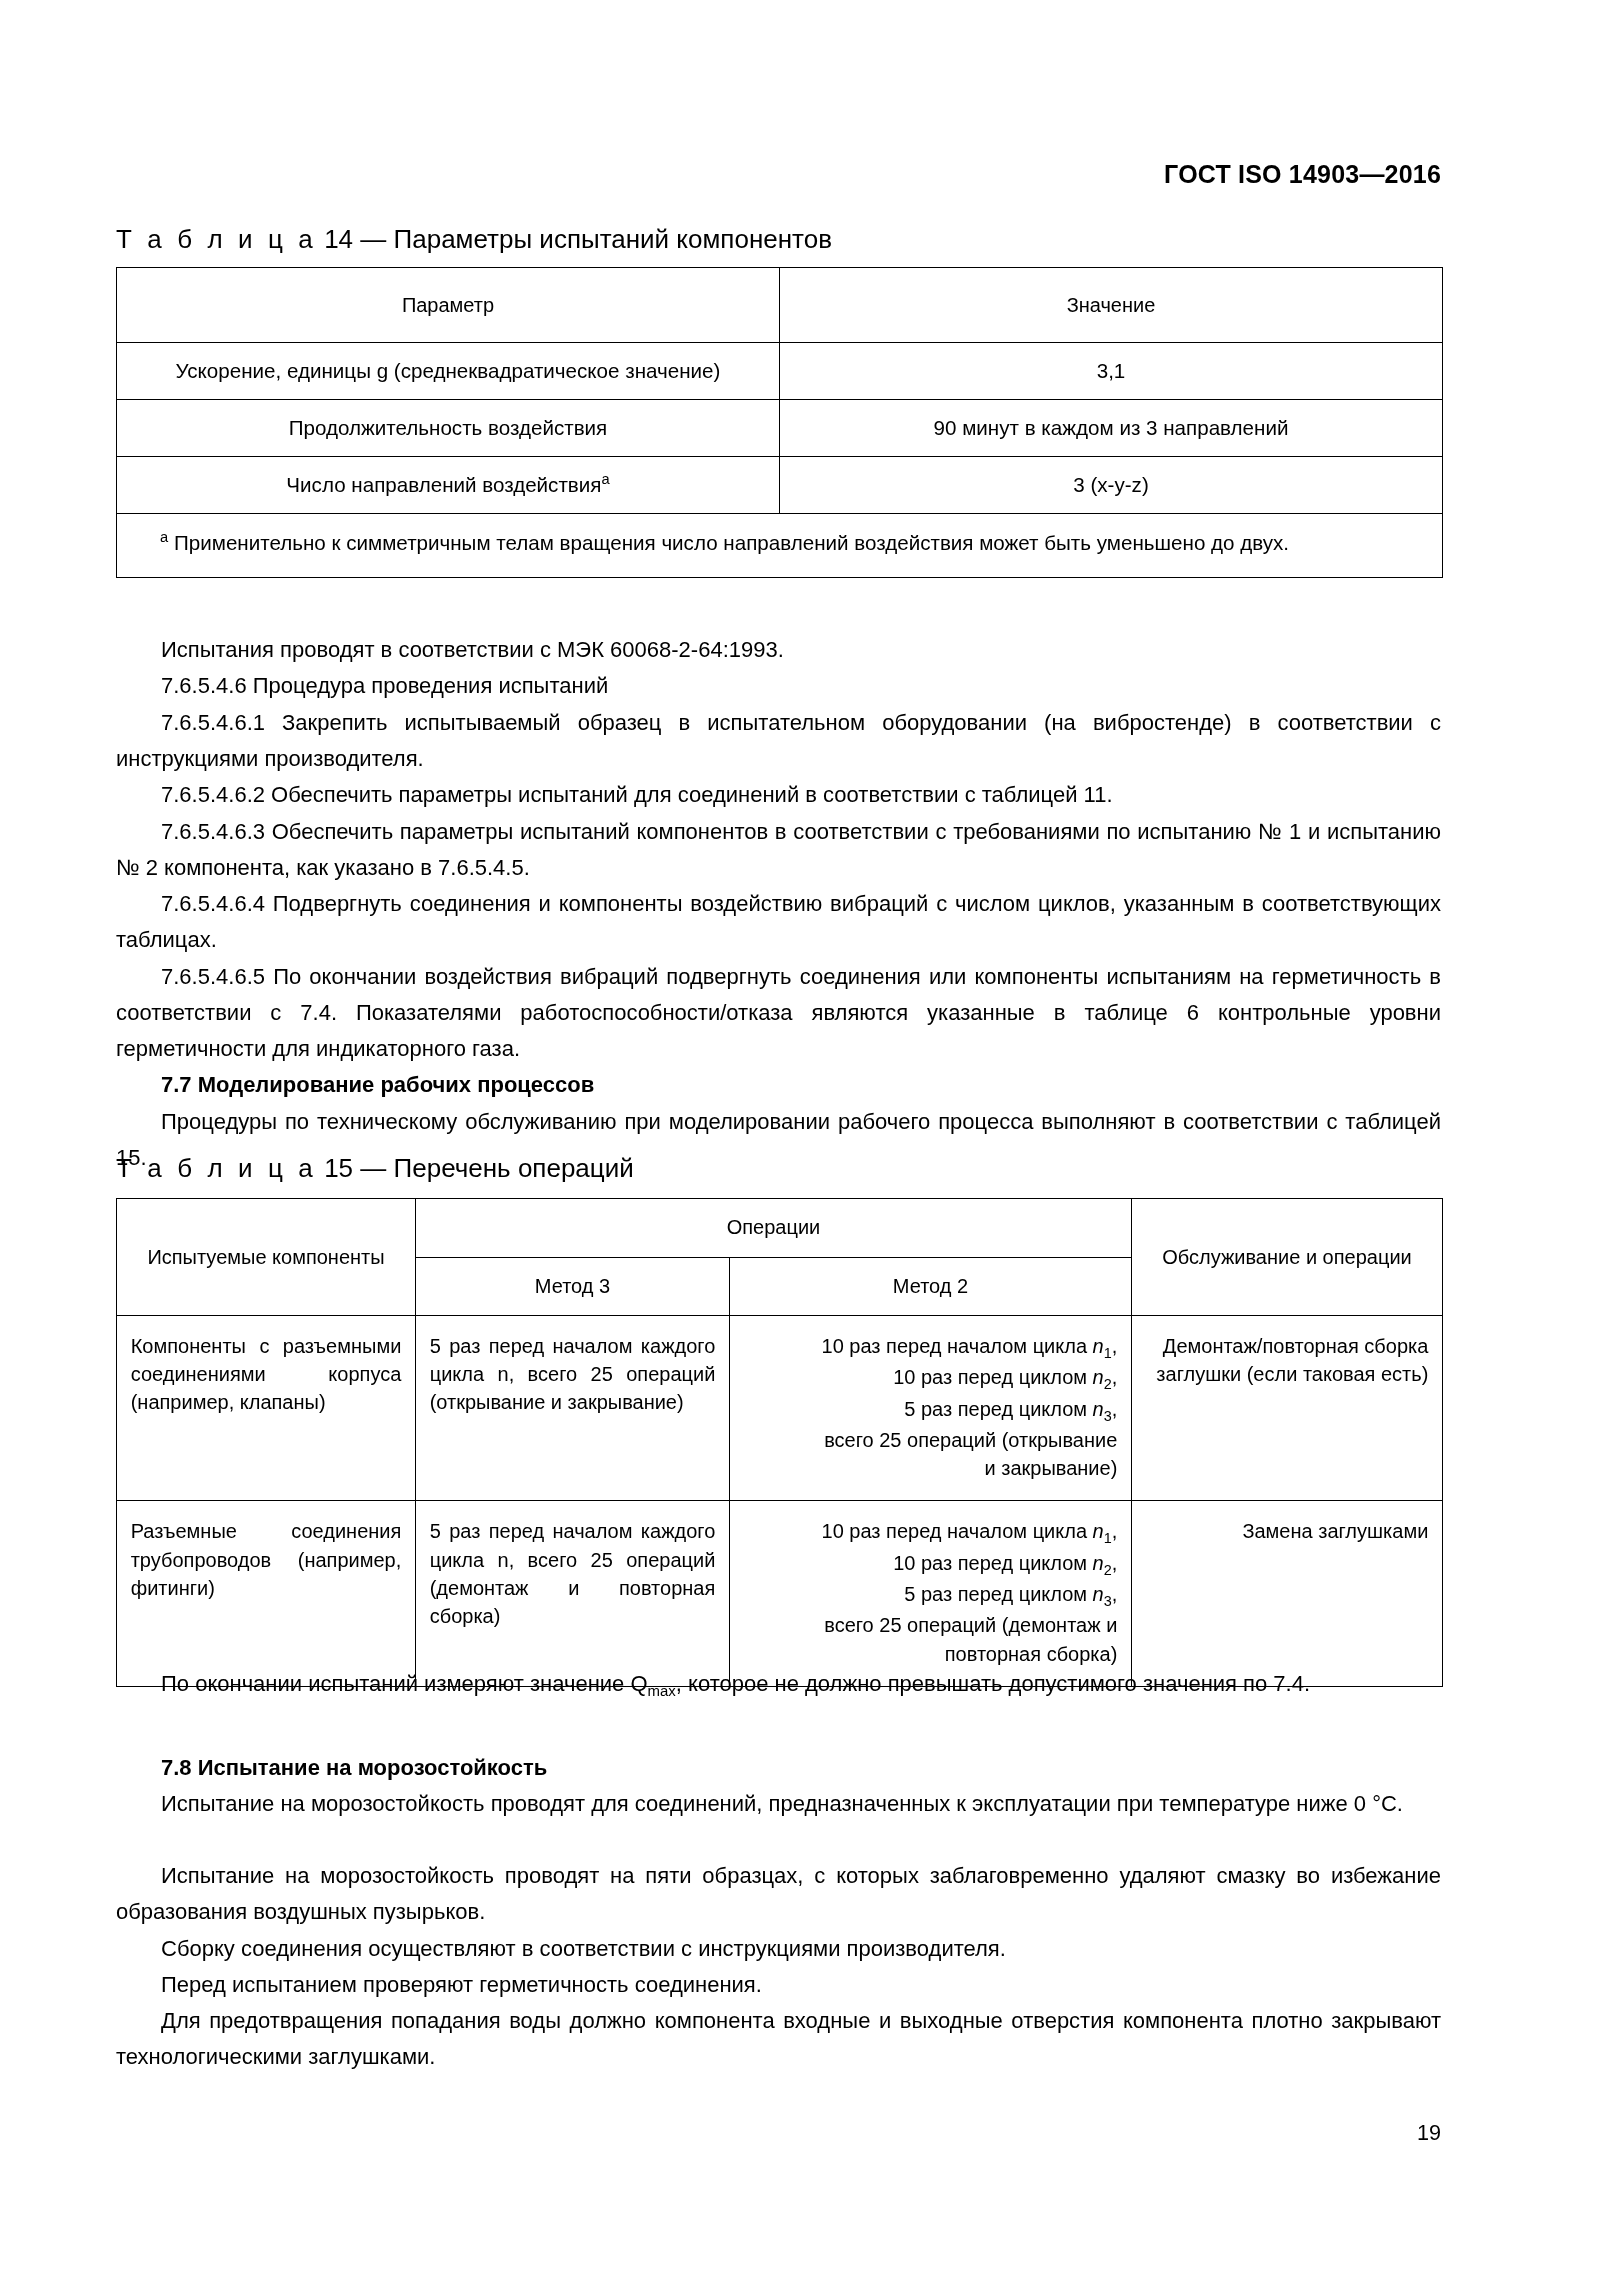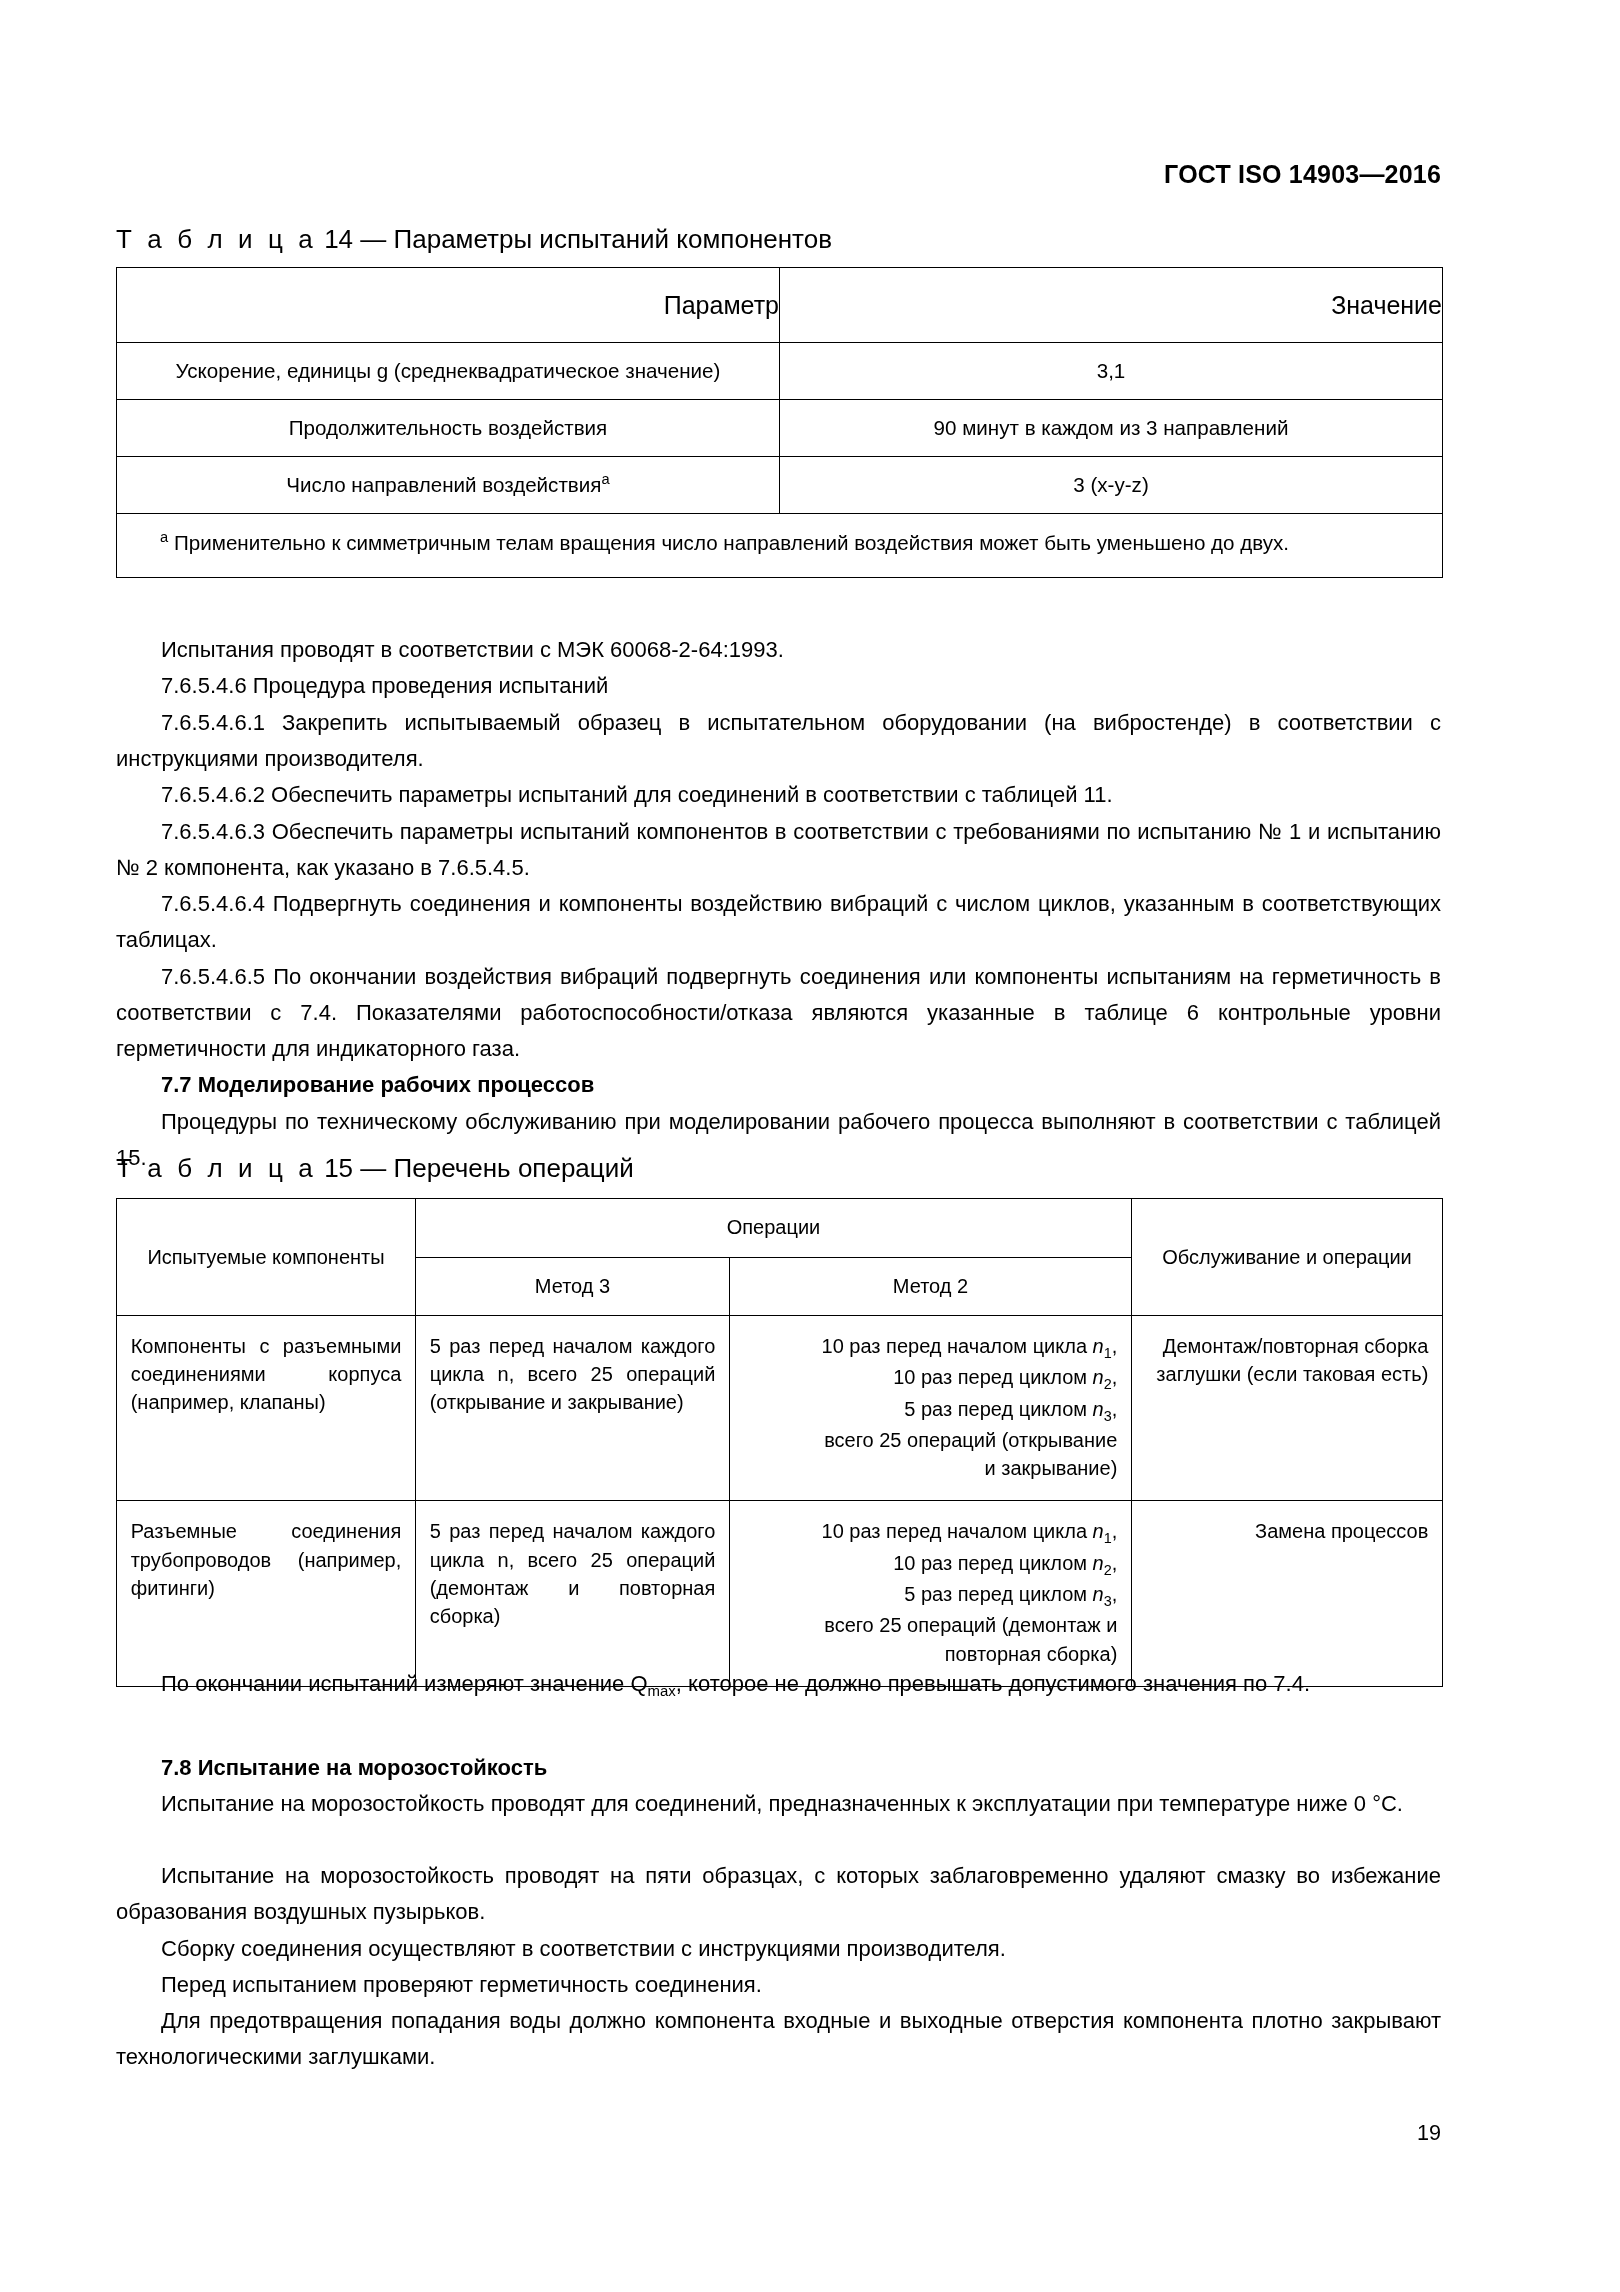--- a/index.html
+++ b/index.html
@@ -63,23 +63,23 @@
   table td, table th {
     border: 1.6px solid #000;
     padding: 0;
     font-weight: normal;
     vertical-align: middle;
   }
 
   
   #table14-wrap { position: absolute; left: 0; top: 267px; width: 1325px; }
   #table14 .hdr td {
-    text-align: right;
+    text-align: center;
     height: 74px;
-    font-size: 25px;
+    font-size: 20px;
   }
   #table14 .row td {
     text-align: center;
     height: 56px;
     font-size: 20.6px;
   }
   #table14 .col-param { width: 663px; }
   #table14 .col-value { width: 663px; }
   #table14 .footnote-cell {
     text-align: left;
@@ -271,21 +271,21 @@
           <tr>
             <td class="body-cell">Разъемные соединения трубопроводов (напри­мер, фитинги)</td>
             <td class="body-cell">5 раз перед началом каж­дого цикла n, всего 25 опе­раций (демонтаж и повторная сборка)</td>
             <td class="body-cell nojust">
               <div>10&nbsp;раз перед началом цикла <span class="nsub"><i>n</i><sub>1</sub></span>,</div>
               <div>10&nbsp;раз перед циклом <span class="nsub"><i>n</i><sub>2</sub></span>,</div>
               <div>5&nbsp;раз перед циклом <span class="nsub"><i>n</i><sub>3</sub></span>,</div>
               <div>всего 25 операций (демонтаж и</div>
               <div>повторная сборка)</div>
             </td>
-            <td class="body-cell nojust">Замена процессов</td>
+            <td class="body-cell nojust">Замена заглушками</td>
           </tr>
         </tbody>
       </table>
     </div>
 
     <div class="para qmax" style="top:1666px;">
       <span class="ind"></span><span>По окончании испытаний измеряют значение Q</span><sub>max</sub><span>, которое не должно превышать допустимого значения по 7.4.</span>
     </div>
 
     <div class="para left" style="top:1750px;">

